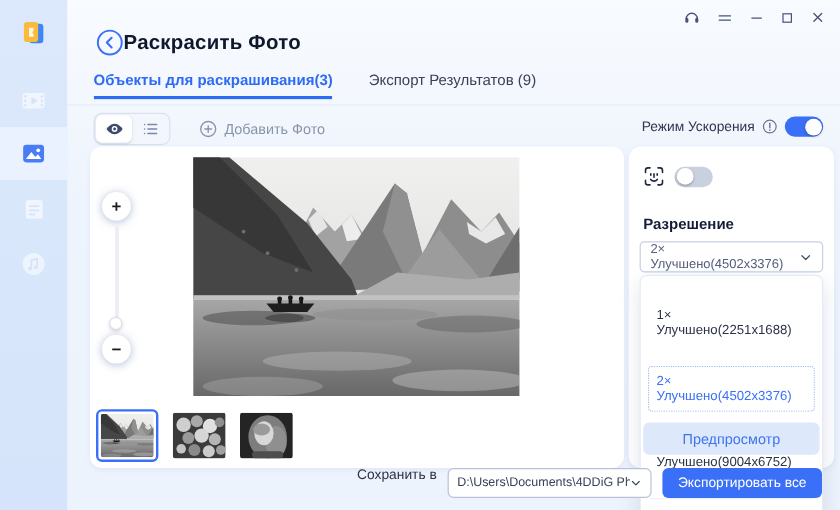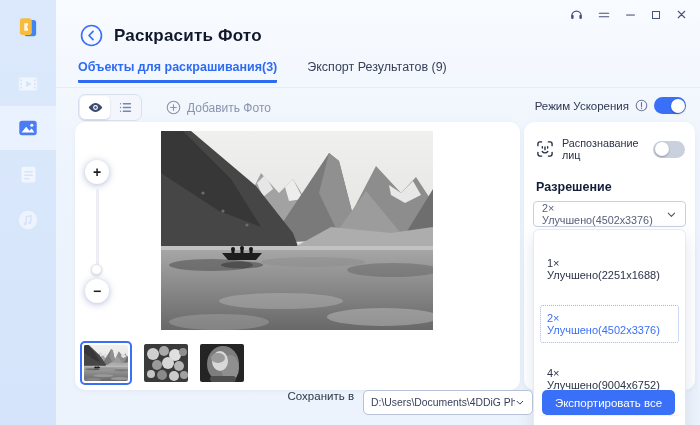--- a/index.html
+++ b/index.html
@@ -14,21 +14,21 @@
   .side-item { position:absolute; left:0; width:56px; height:44px;
                display:flex; align-items:center; justify-content:center; }
   .side-item.active { background:#e9f2fe; }
 
   
   .winctl { position:absolute; top:7px; right:12px; display:flex; gap:13px;
             align-items:center; color:#47527a; }
   .winctl span { display:flex; align-items:center; justify-content:center; }
 
   
-  .page-head { position:absolute; left:80px; top:24px; display:flex; align-items:center; gap:11px; }
+  .page-head { position:absolute; left:80px; top:24px; display:flex; align-items:center; }
   .title { font-size:17px; font-weight:bold; color:#10182c; letter-spacing:.2px; }
   .tabs { position:absolute; left:78px; top:60px; display:flex; gap:30px; font-size:12.5px; }
   .tab { padding-bottom:6px; color:#39415a; cursor:default; }
   .tab.active { color:#2e6bf5; font-weight:bold; border-bottom:3px solid #2e6bf5; border-radius:1px; }
   .head-divider { position:absolute; left:56px; right:0; top:87px; height:1px; background:#e7edf7; }
 
   
   .toolbar { position:absolute; left:78px; top:94px; display:flex; align-items:center; }
   .segmented { display:flex; align-items:center; border:1px solid #d9e1f0; background:#f3f6fc;
                border-radius:7px; height:27px; padding:1px; }
@@ -88,21 +88,21 @@
   
   .footer { position:absolute; left:56px; right:0; top:390px; height:35px; display:flex;
             align-items:flex-start; justify-content:flex-end; gap:9px; padding-right:5px; }
   .save-label { font-size:11.5px; color:#2c3448; }
   .save-select { width:170px; height:25px; border:1px solid #b7c2d8; border-radius:5px;
                  background:#fff; display:flex; align-items:center; justify-content:space-between;
                  padding:0 7px; font-size:10.4px; color:#39425c; }
   .save-select .path { white-space:nowrap; overflow:hidden; }
   .export-btn { width:133px; height:25px; background:#3a6ff7; color:#fff; border:none;
                 border-radius:5px; display:flex; align-items:center; justify-content:center;
-                font-size:11.5px; font-family:inherit; margin-right:20px; }
+                font-size:11.5px; font-family:inherit; margin-right:10px; }
 </style>
 </head>
 <body>
 
 <svg width="0" height="0" style="position:absolute" aria-hidden="true">
   <defs>
     <linearGradient id="skyg" x1="0" y1="0" x2="0" y2="1">
       <stop offset="0" stop-color="#f0f0ee"></stop>
         <stop offset="1" stop-color="#d8d8d6"></stop>
     </linearGradient>
@@ -324,21 +324,20 @@
   <div class="settings-card">
     <div class="face-row">
       <svg width="20" height="20" viewBox="0 0 24 24" fill="none" stroke="#1f2940" stroke-width="1.6" stroke-linecap="round" stroke-linejoin="round">
         <path d="M3.5 8V6A2.5 2.5 0 0 1 6 3.5h2"></path>
           <path d="M16 3.5h2A2.5 2.5 0 0 1 20.5 6v2"></path>
         <path d="M20.5 16v2a2.5 2.5 0 0 1-2.5 2.5h-2"></path>
           <path d="M8 20.5H6A2.5 2.5 0 0 1 3.5 18v-2"></path>
         <path d="M8.8 9.3v1.6M15.2 9.3v1.6M12 9.5v3.3"></path>
         <path d="M8.7 15c.9 1.1 2 1.7 3.3 1.7s2.4-.6 3.3-1.7"></path>
       </svg>
-      <span class="lbl">Распознавание лиц</span>
       <span class="toggle off">
           <span class="knob"></span>
         </span>
     </div>
 
     <div class="res-head">Разрешение</div>
 
     <div class="res-select">
       <span>2× Улучшено(4502x3376)</span>
       <svg width="11" height="11" viewBox="0 0 24 24">
@@ -347,20 +346,21 @@
     </div>
 
     <div class="res-list">
       <div class="res-item">1× Улучшено(2251x1688)</div>
       <div class="res-item sel">2× Улучшено(4502x3376)</div>
       <div class="res-item">4× Улучшено(9004x6752)</div>
       <div class="res-sep"></div>
       <div class="res-item">Настройка</div>
     </div>
 
+    <button class="preview-btn">Предпросмотр</button>
   </div>
 
   <div class="footer">
     <span class="save-label">Сохранить в</span>
     <div class="save-select">
       <span class="path">D:\Users\Documents\4DDiG Phot...</span>
       <svg width="11" height="11" viewBox="0 0 24 24">
         <path d="M5 9l7 7 7-7" fill="none" stroke="#3a4258" stroke-width="2.4" stroke-linecap="round" stroke-linejoin="round"></path>
       </svg>
     </div>

